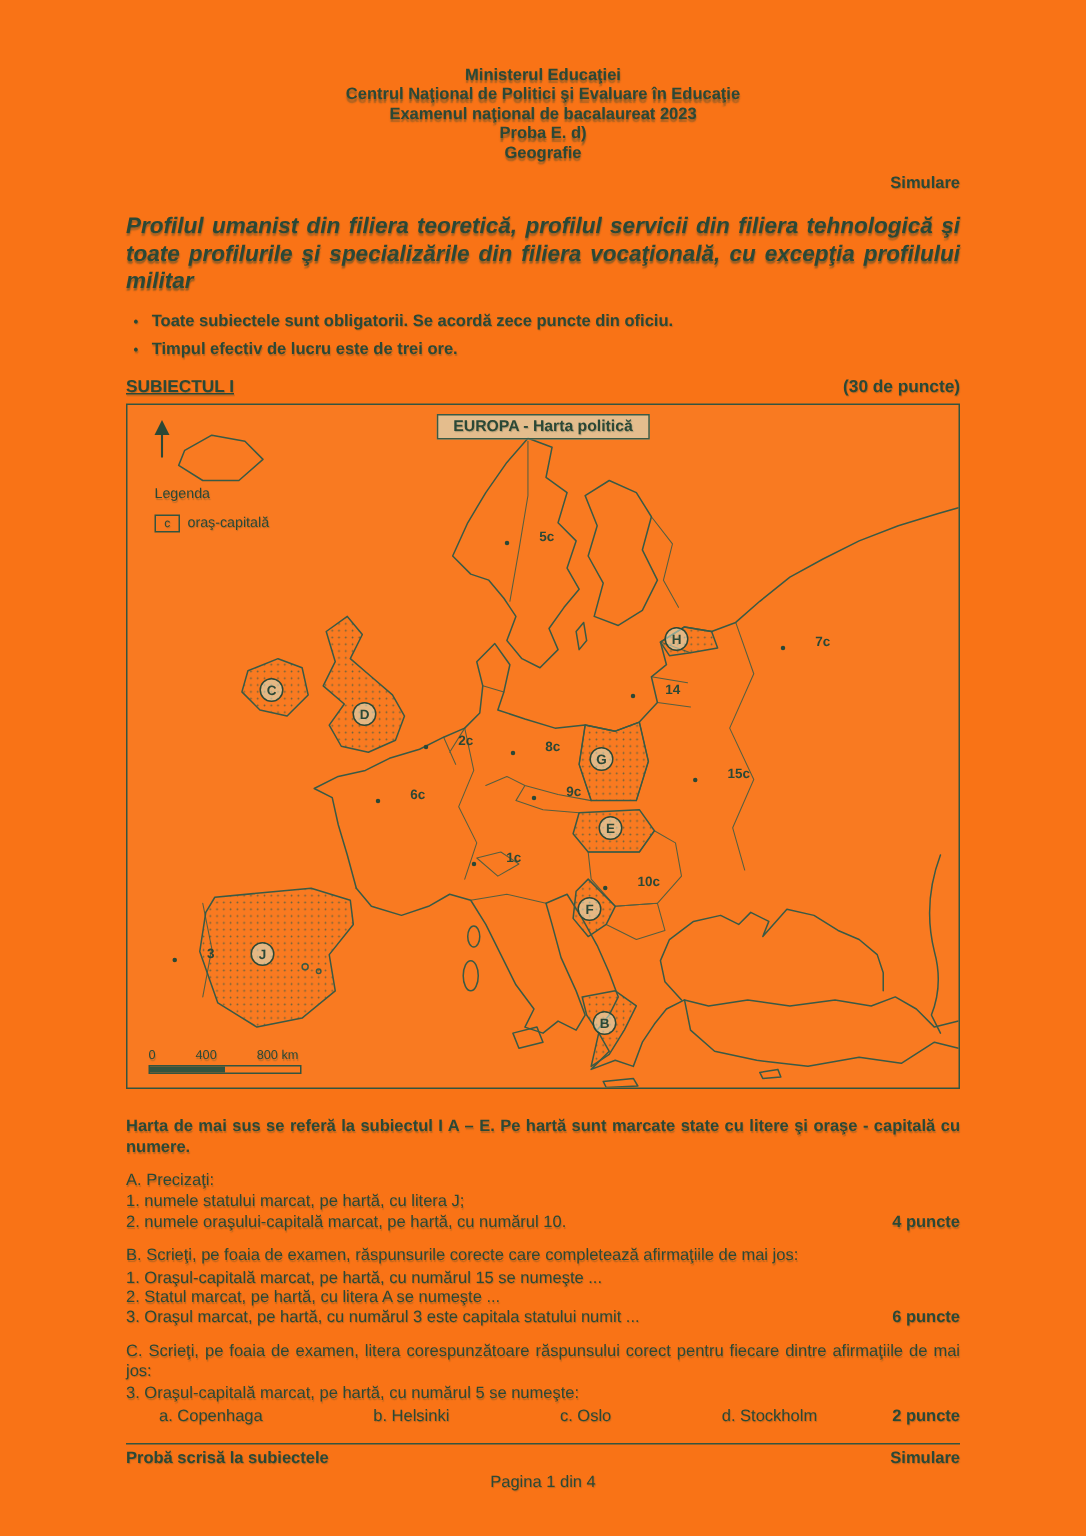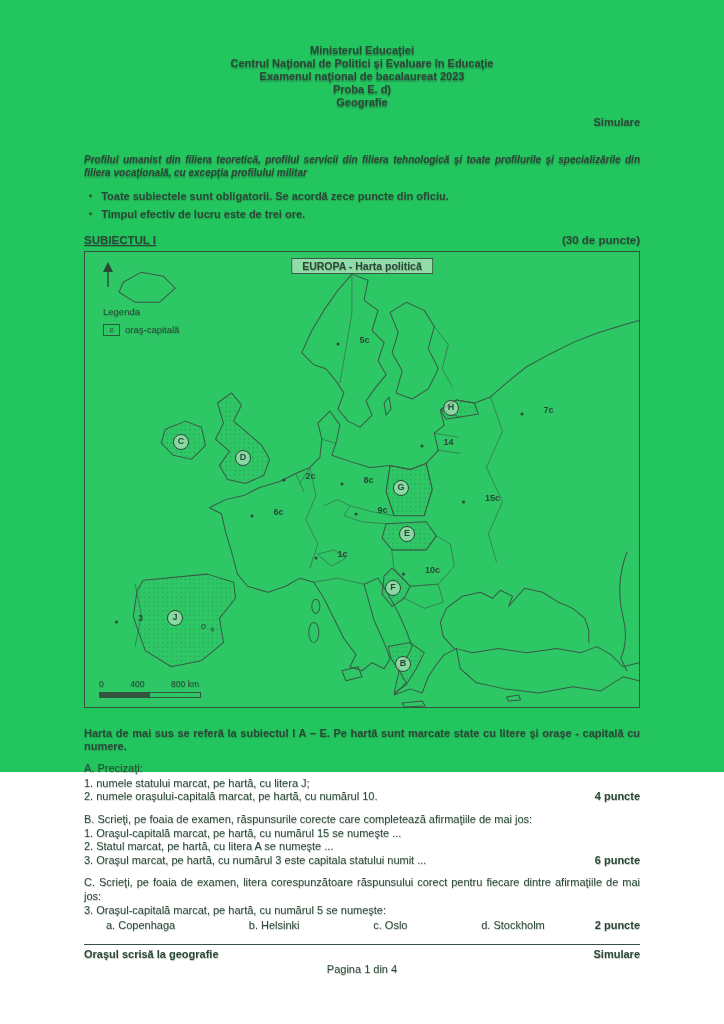--- a/index.html
+++ b/index.html
@@ -1,29 +1,29 @@
 <!DOCTYPE html>
 <html><head>
 <meta charset="utf-8">
 <style>
   html,body{margin:0;padding:0;background:#ffffff;}
   body{width:724px;height:1024px;overflow:hidden;}
   .page{
-    box-sizing:border-box;width:724px;height:772px;
-    background:#22c55e;
+    box-sizing:border-box;width:724px;height:1024px;
+    background:#f97316;
     padding:44px 84px 0 84px;
     color:#2b4836;
     font-family:"Liberation Sans",sans-serif;
     font-size:11px;line-height:1.22;
     text-shadow:0.5px 1px 0.7px rgba(43,72,54,0.30);
   }
   .hdr{text-align:center;font-weight:bold;}
   .hdr div{line-height:13px;text-shadow:0 2.4px 0.9px rgba(43,72,54,0.38),0.5px 1px 0.7px rgba(43,72,54,0.25);}
   .session{text-align:right;font-weight:bold;margin-top:7px;}
-  .profil{font-weight:bold;font-style:italic;text-align:justify;margin-top:25px;font-size:10px;
+  .profil{font-weight:bold;font-style:italic;text-align:justify;margin-top:13px;font-size:15px;
           text-shadow:0 2.2px 0.9px rgba(43,72,54,0.32),0.5px 1px 0.7px rgba(43,72,54,0.25);}
   .notes{margin-top:11px;font-weight:bold;}
   .note{display:flex;gap:9px;margin:5px 0;padding-left:5px;}
   .note .bullet{font-size:9px;line-height:13px;}
   .subject-row{display:flex;justify-content:space-between;font-weight:bold;margin-top:11px;font-size:11.5px;}
   .subject-title{text-decoration:underline;}
   
   .map-box{position:relative;margin-top:4px;height:455px;border:1.6px solid #34543f;background:rgba(255,255,255,0.05);}
   .map-title{position:absolute;top:6px;left:50%;transform:translateX(-50%);
              border:1px solid #3a5a45;padding:1px 10px;font-weight:bold;font-size:10.5px;white-space:nowrap;background:rgba(214,233,214,0.6);z-index:3;}
@@ -262,19 +262,19 @@
         <span>b. Helsinki</span>
         <span>c. Oslo</span>
         <span>d. Stockholm</span>
       </div>
       <span class="points">2 puncte</span>
     </div>
   </div>
 
   <div class="footer">
     <div class="footer-row">
-      <span>Oraşul scrisă la geografie</span>
+      <span>Probă scrisă la subiectele</span>
       <span>Simulare</span>
     </div>
     <div class="footer-page">Pagina 1 din 4</div>
   </div>
 
 </div>
 
 </body></html>

